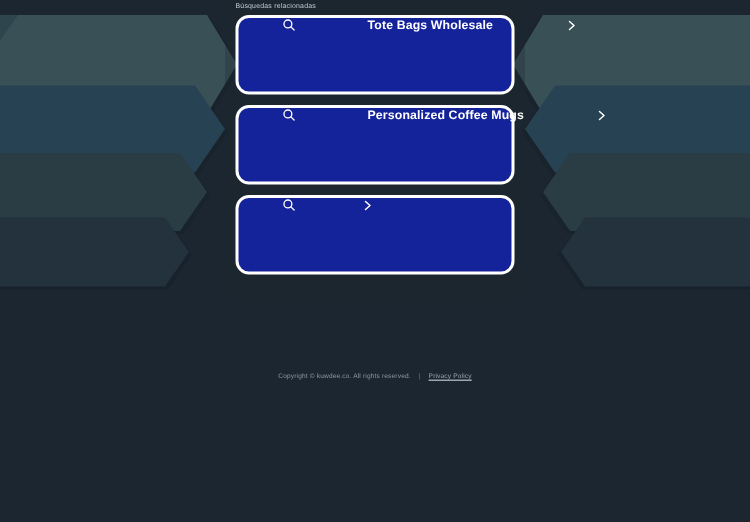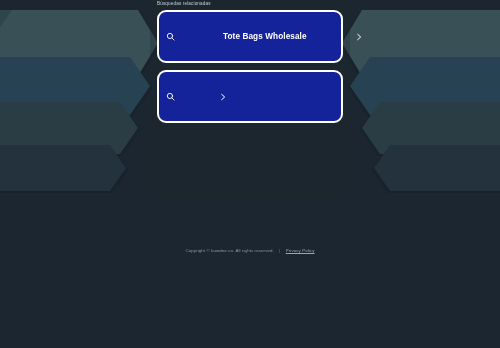--- a/index.html
+++ b/index.html
@@ -56,23 +56,23 @@
 
   .result-button {
     position: relative;
     box-sizing: border-box;
     height: 53px;
     width: 100%;
     background: #15239b;
     border: 2.2px solid #ffffff;
     border-radius: 9px;
     display: flex;
-    align-items: center;
+    align-items: flex-start;
     cursor: pointer;
-    padding: 0 4px;
+    padding: 0 26px;
     gap: 44px;
   }
 
   .result-search-icon {
     flex: 0 0 auto;
     width: 9px;
     height: 9px;
     display: block;
     margin-left: 3px;
   }
@@ -167,20 +167,30 @@
       <svg class="result-search-icon" viewBox="0 0 24 24" fill="none" stroke="#ffffff" stroke-width="2.4" stroke-linecap="round" xmlns="http://www.w3.org/2000/svg">
         <circle cx="10.5" cy="10.5" r="7"></circle>
         <line x1="15.8" y1="15.8" x2="21.5" y2="21.5"></line>
       </svg>
       <span class="result-label">Tote Bags Wholesale</span>
       <svg class="result-chevron" viewBox="0 0 24 24" fill="none" stroke="#ffffff" stroke-width="3" stroke-linecap="round" stroke-linejoin="round" xmlns="http://www.w3.org/2000/svg">
         <polyline points="8,4 17,12 8,20"></polyline>
       </svg>
     </div>
 
+    <div class="result-button">
+      <svg class="result-search-icon" viewBox="0 0 24 24" fill="none" stroke="#ffffff" stroke-width="2.4" stroke-linecap="round" xmlns="http://www.w3.org/2000/svg">
+        <circle cx="10.5" cy="10.5" r="7"></circle>
+        <line x1="15.8" y1="15.8" x2="21.5" y2="21.5"></line>
+      </svg>
+      <span class="result-label">Personalized Coffee Mugs</span>
+      <svg class="result-chevron" viewBox="0 0 24 24" fill="none" stroke="#ffffff" stroke-width="3" stroke-linecap="round" stroke-linejoin="round" xmlns="http://www.w3.org/2000/svg">
+        <polyline points="8,4 17,12 8,20"></polyline>
+      </svg>
+    </div>
 
     <div class="result-button">
       <svg class="result-search-icon" viewBox="0 0 24 24" fill="none" stroke="#ffffff" stroke-width="2.4" stroke-linecap="round" xmlns="http://www.w3.org/2000/svg">
         <circle cx="10.5" cy="10.5" r="7"></circle>
         <line x1="15.8" y1="15.8" x2="21.5" y2="21.5"></line>
       </svg>
       <svg class="result-chevron" viewBox="0 0 24 24" fill="none" stroke="#ffffff" stroke-width="3" stroke-linecap="round" stroke-linejoin="round" xmlns="http://www.w3.org/2000/svg">
         <polyline points="8,4 17,12 8,20"></polyline>
       </svg>
     </div>

